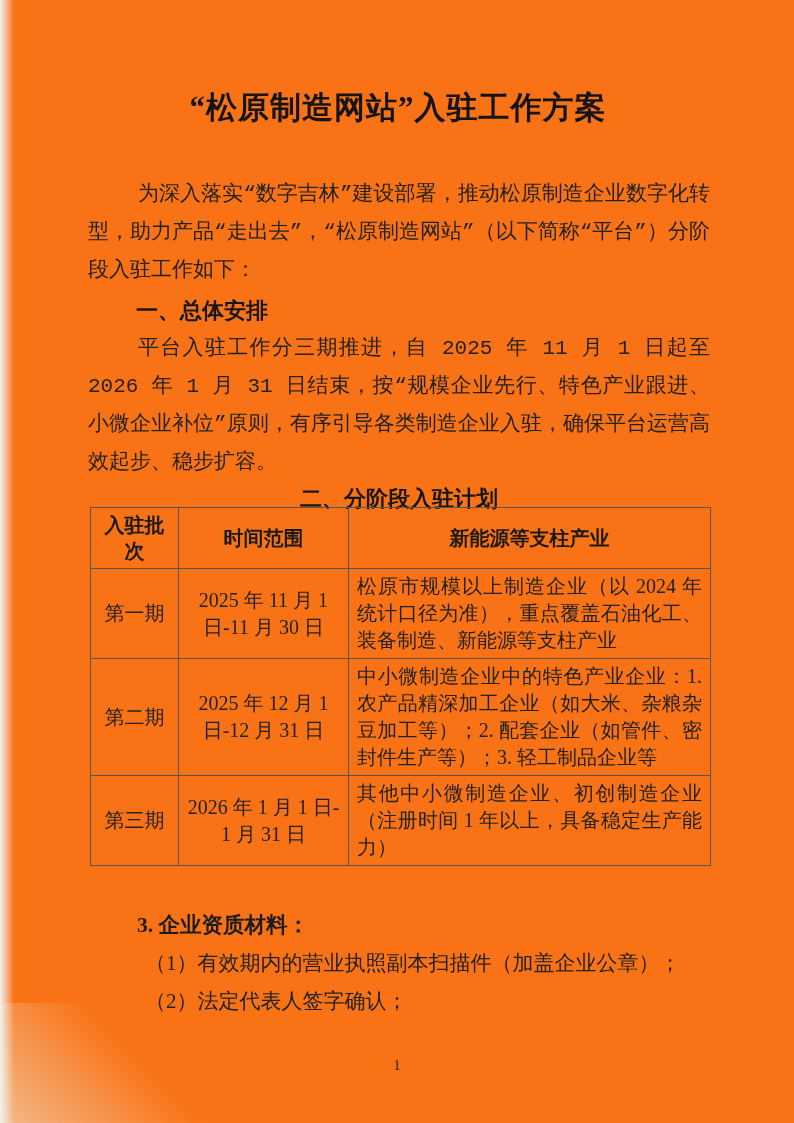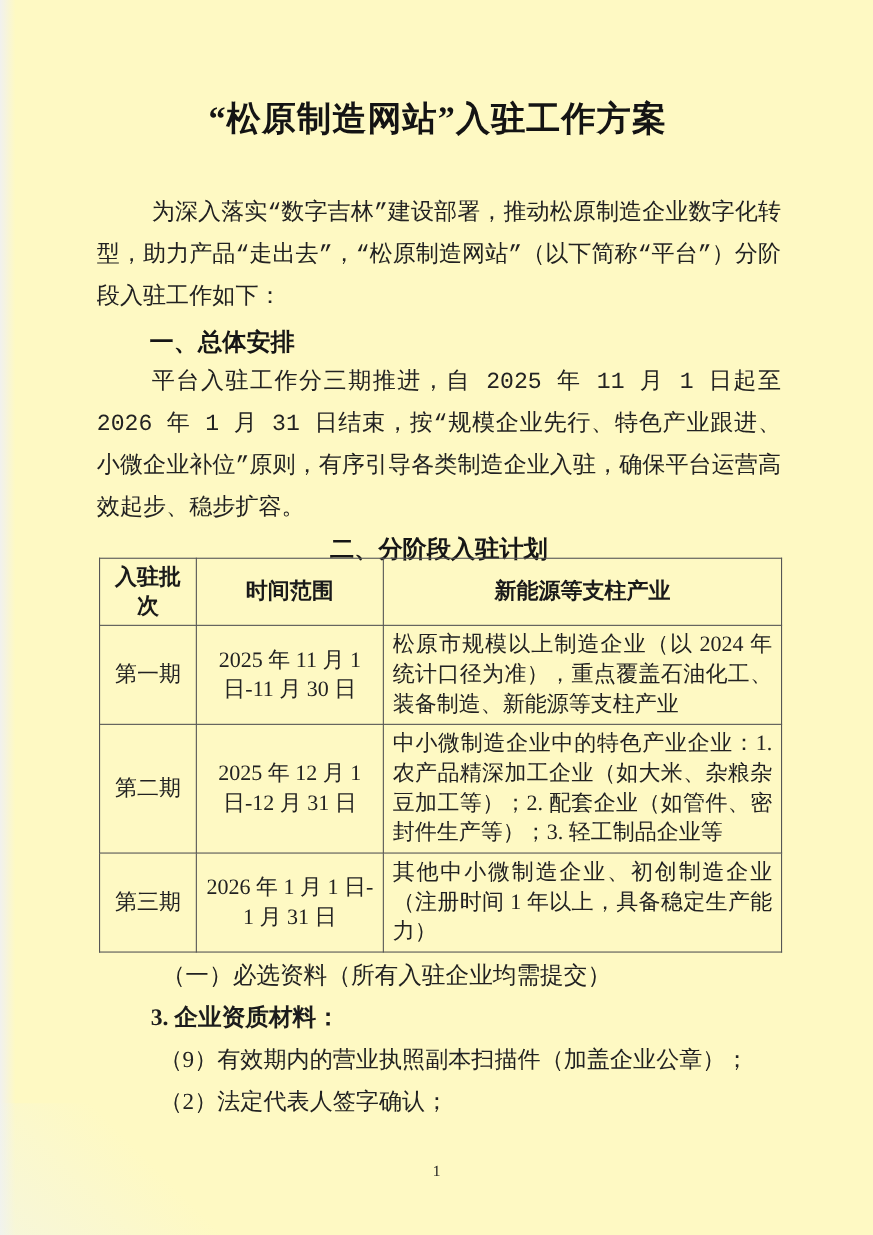--- a/index.html
+++ b/index.html
@@ -1,20 +1,20 @@
 <!DOCTYPE html>
 <html><head>
 <meta charset="utf-8">
 <style>
   html,body { margin:0; padding:0; background:#e8e8e8; }
   .page {
     position:relative;
     width:794px; height:1123px;
     margin:0 auto;
-    background:#fef9c3;
+    background:#f97316;
     color:#1f1f1f;
     font-family:"Liberation Serif","DejaVu Serif",serif;
     overflow:hidden;
   }
   
   .scan-edge {
     position:absolute; left:0; top:0; bottom:0; width:14px;
     background:linear-gradient(90deg,#f1f1ee 0%, rgba(253,253,252,0) 100%);
   }
   .scan-corner {
@@ -127,22 +127,21 @@
       <tr class="r3">
         <td class="c-batch">第三期</td>
         <td class="c-time">2026 年 1 月 1 日-
 1 月 31 日</td>
         <td class="c-type">其他中小微制造企业、初创制造企业（注册时间 1 年以上，具备稳定生产能力）</td>
       </tr>
     </tbody>
   </table>
 
 
-  <div class="sec3-line l-sub">（一）必选资料（所有入驻企业均需提交）</div>
 
   <div class="sec3-line l-item">3. 企业资质材料：</div>
 
-  <div class="sec3-line l-req1">（9）有效期内的营业执照副本扫描件（加盖企业公章）；</div>
+  <div class="sec3-line l-req1">（1）有效期内的营业执照副本扫描件（加盖企业公章）；</div>
 
   <div class="sec3-line l-req2">（2）法定代表人签字确认；</div>
 
   <div class="page-num">1</div>
 </div>
 
 </body></html>

